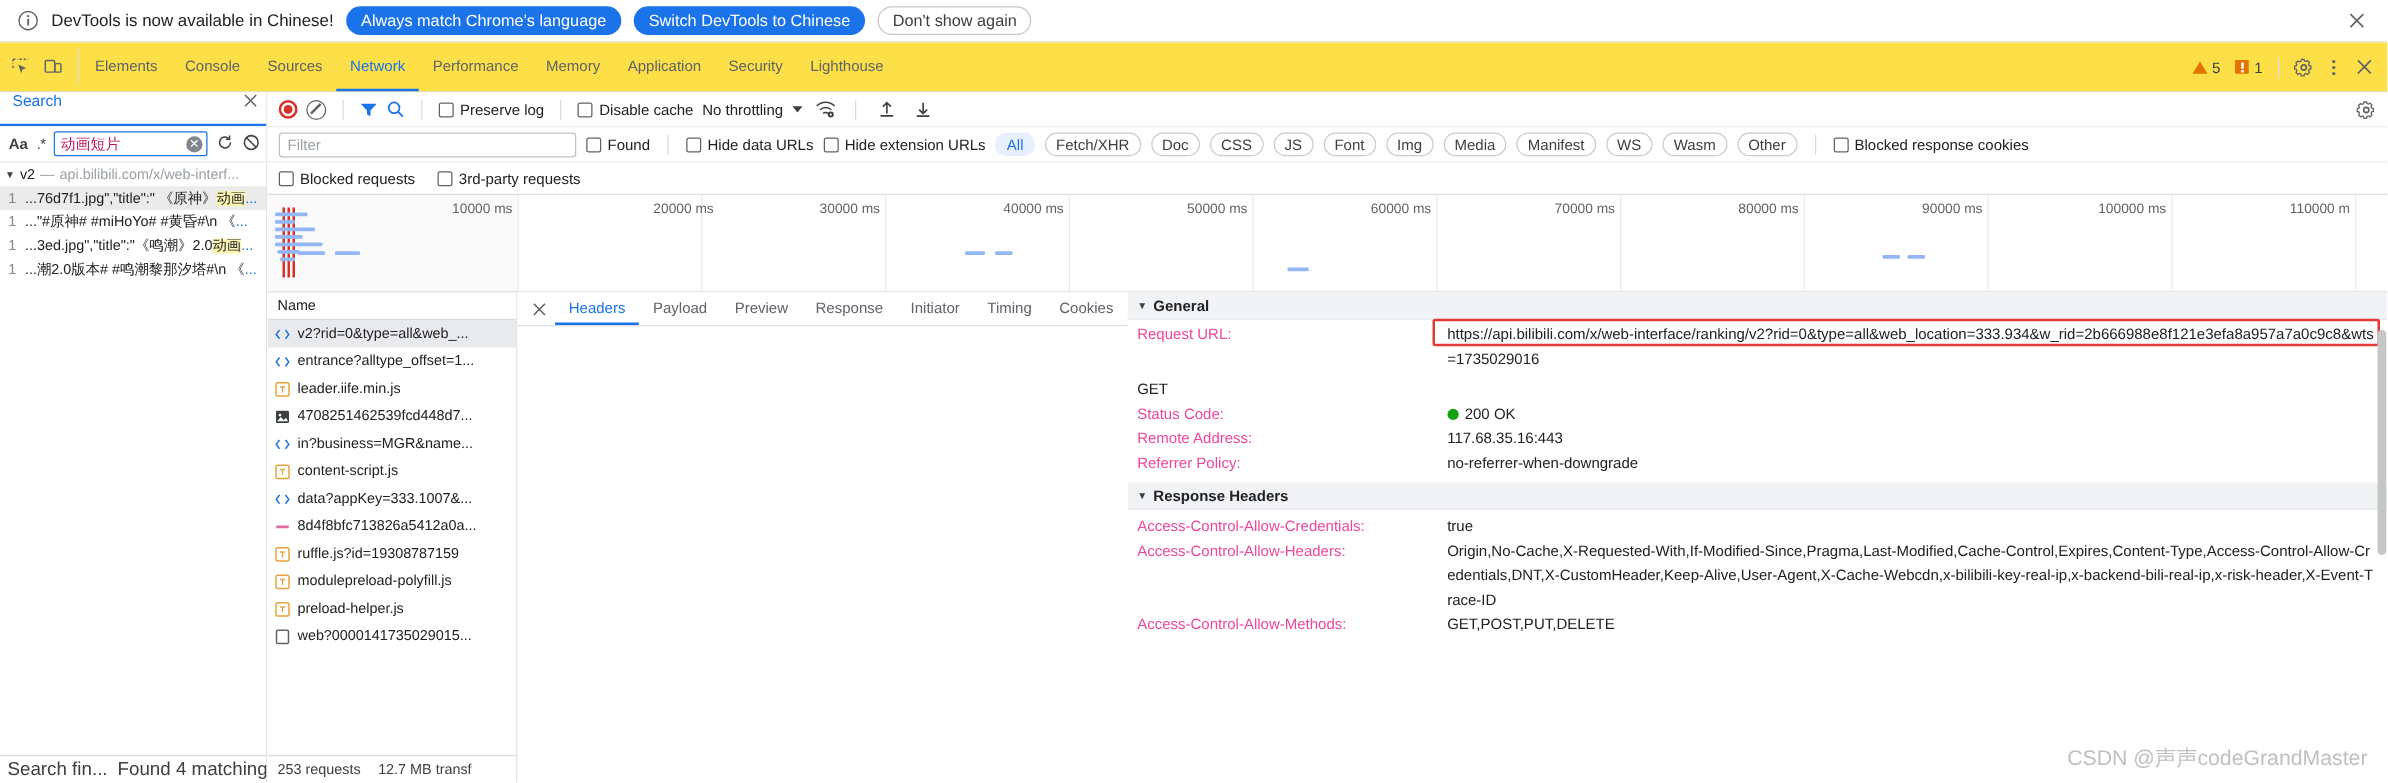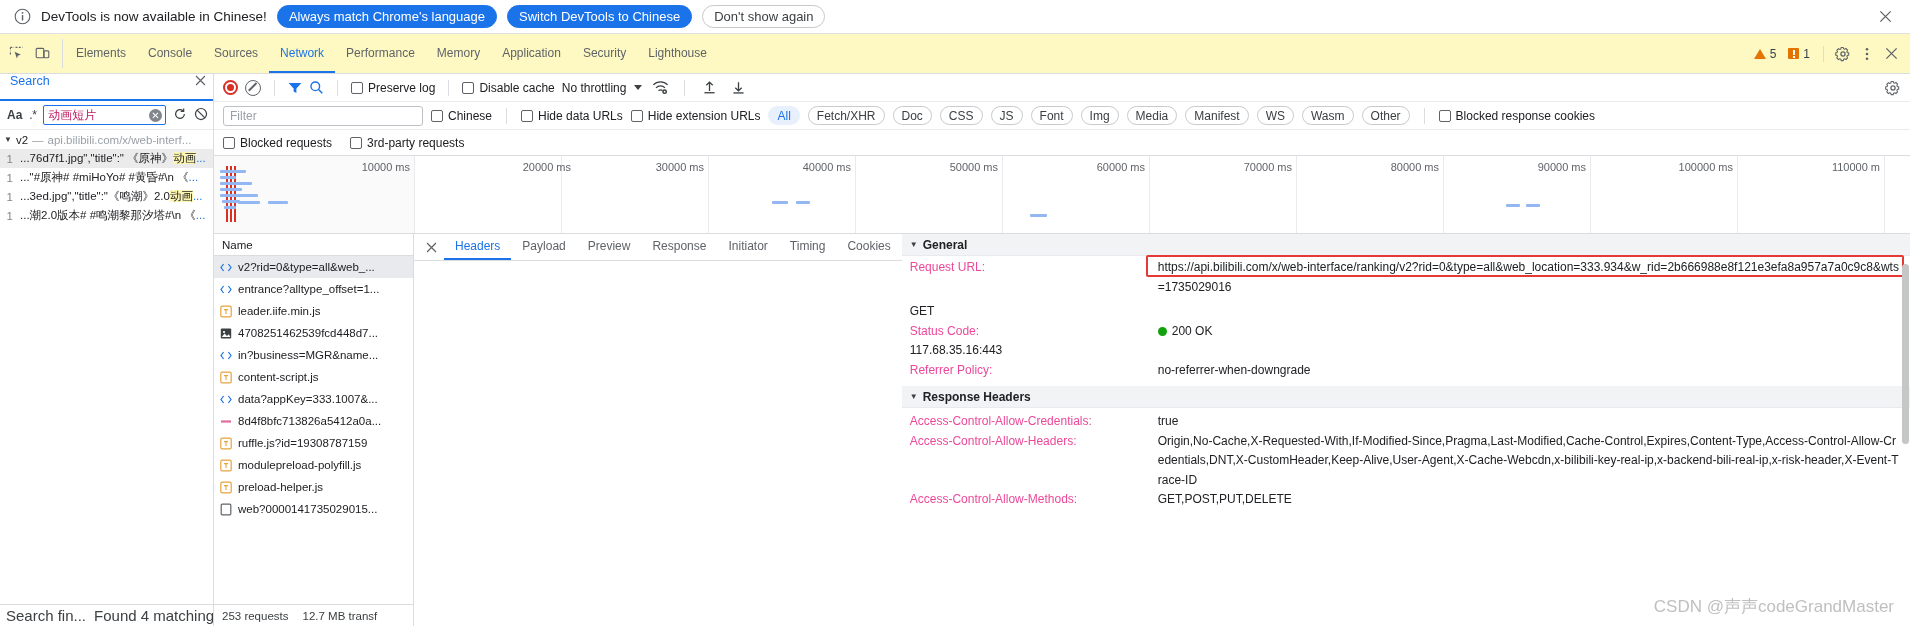--- a/index.html
+++ b/index.html
@@ -33,21 +33,21 @@
   .infobar-close {
     margin-left: auto; width: 22px; height: 22px;
     display: flex; align-items: center; justify-content: center;
     cursor: pointer; color: #5f6368;
   }
 
   
   .tabstrip {
     height: 40px; min-height: 28px;
     display: flex; align-items: stretch;
-    background: #fef9c3;
+    background: #fde047;
     border-bottom: 1px solid #dadce0;
   }
   .tb-icons { display: flex; align-items: center; gap: 6px; padding: 0 8px 0 6px; }
   .tb-ico { width: 20px; height: 20px; display: flex; align-items: center; justify-content: center; cursor: pointer; color: #5f6368; }
   .tb-sep { width: 1px; background: #dadce0; margin: 5px 2px; }
   .tabs { display: flex; align-items: stretch; }
   .tab {
     display: flex; align-items: center; padding: 0 11px;
     font-size: 12px; color: #5f6368; cursor: pointer; white-space: nowrap;
     border-bottom: 2px solid transparent;
@@ -139,21 +139,21 @@
   .magnify { width: 15px; height: 15px; cursor: pointer; }
   .cb-wrap { display: inline-flex; align-items: center; gap: 5px; cursor: pointer; white-space: nowrap; font-size: 12px; color: #202124; }
   .cb { width: 12px; height: 12px; border: 1px solid #5f6368; border-radius: 2px; background: #fff; flex: 0 0 auto; }
   .sel-throttle { display: inline-flex; align-items: center; gap: 8px; font-size: 12px; color: #202124; cursor: pointer; white-space: nowrap; }
   .caret-dn { width: 0; height: 0; border-left: 4px solid transparent; border-right: 4px solid transparent; border-top: 5px solid #3c4043; }
   .netfilt {
     height: 28px; min-height: 28px; display: flex; align-items: center;
     padding: 0 6px 0 9px; gap: 8px; background: #fff; border-bottom: 1px solid #e8eaed;
   }
   .filt-input {
-    width: 200px; height: 20px; border: 1px solid #bdc1c6; border-radius: 3px;
+    width: 238px; height: 20px; border: 1px solid #bdc1c6; border-radius: 3px;
     padding: 0 6px; font-size: 12px; color: #202124; outline: none;
     font-family: "Liberation Sans", sans-serif; background: #fff;
   }
   .filt-input::placeholder { color: #9aa0a6; }
   .chip {
     height: 19px; padding: 0 8px; border-radius: 10px;
     display: inline-flex; align-items: center; justify-content: center;
     font-size: 12px; color: #3c4043; border: 1px solid #c8cacd;
     background: #fff; cursor: pointer; white-space: nowrap;
   }
@@ -438,21 +438,21 @@
             <path d="M10 6.6a3.4 3.4 0 100 6.8 3.4 3.4 0 000-6.8zm0 5.2a1.8 1.8 0 110-3.6 1.8 1.8 0 010 3.6z" fill="#5f6368"></path>
             <path d="M17.2 11.4l-.1-1.4.1-1.4-1.8-.5-.55-1.33.9-1.62-2-2-1.62.9-1.33-.55L10.3 2h-2.6l-.5 1.8-1.33.55-1.62-.9-2 2 .9 1.62L2.6 8.1l-1.8.5.1 1.4-.1 1.4 1.8.5.55 1.33-.9 1.62 2 2 1.62-.9 1.33.55.5 1.8h2.6l.5-1.8 1.33-.55 1.62.9 2-2-.9-1.62.55-1.33 1.8-.5z" fill="none" stroke="#5f6368" stroke-width="1.3"></path>
           </svg>
         </span>
       </div>
 
       <div class="netfilt">
         <input class="filt-input" type="text" placeholder="Filter" style="">
         <span class="cb-wrap">
           <span class="cb"></span>
-          <span>Chinese</span>
+          <span>Found</span>
         </span>
         <span class="vsep"></span>
         <span class="cb-wrap">
           <span class="cb"></span>
           <span>Hide data URLs</span>
         </span>
         <span class="cb-wrap">
           <span class="cb"></span>
           <span>Hide extension URLs</span>
         </span>
@@ -649,20 +649,21 @@
               <div class="url-box"></div>
             </div>
             <div class="kv" style="margin-top:5px">
               <span class="v">GET</span>
             </div>
             <div class="kv">
               <span class="k">Status Code:</span>
               <span class="v"><span class="dot-ok"></span><span>200 OK</span></span>
             </div>
             <div class="kv">
+              <span class="k">Remote Address:</span>
               <span class="v">117.68.35.16:443</span>
             </div>
             <div class="kv">
               <span class="k">Referrer Policy:</span>
               <span class="v">no-referrer-when-downgrade</span>
             </div>
 
             <div class="sect-head" style="margin-top:6px">
               <span class="sect-caret">▼</span>
               <span>Response Headers</span>

